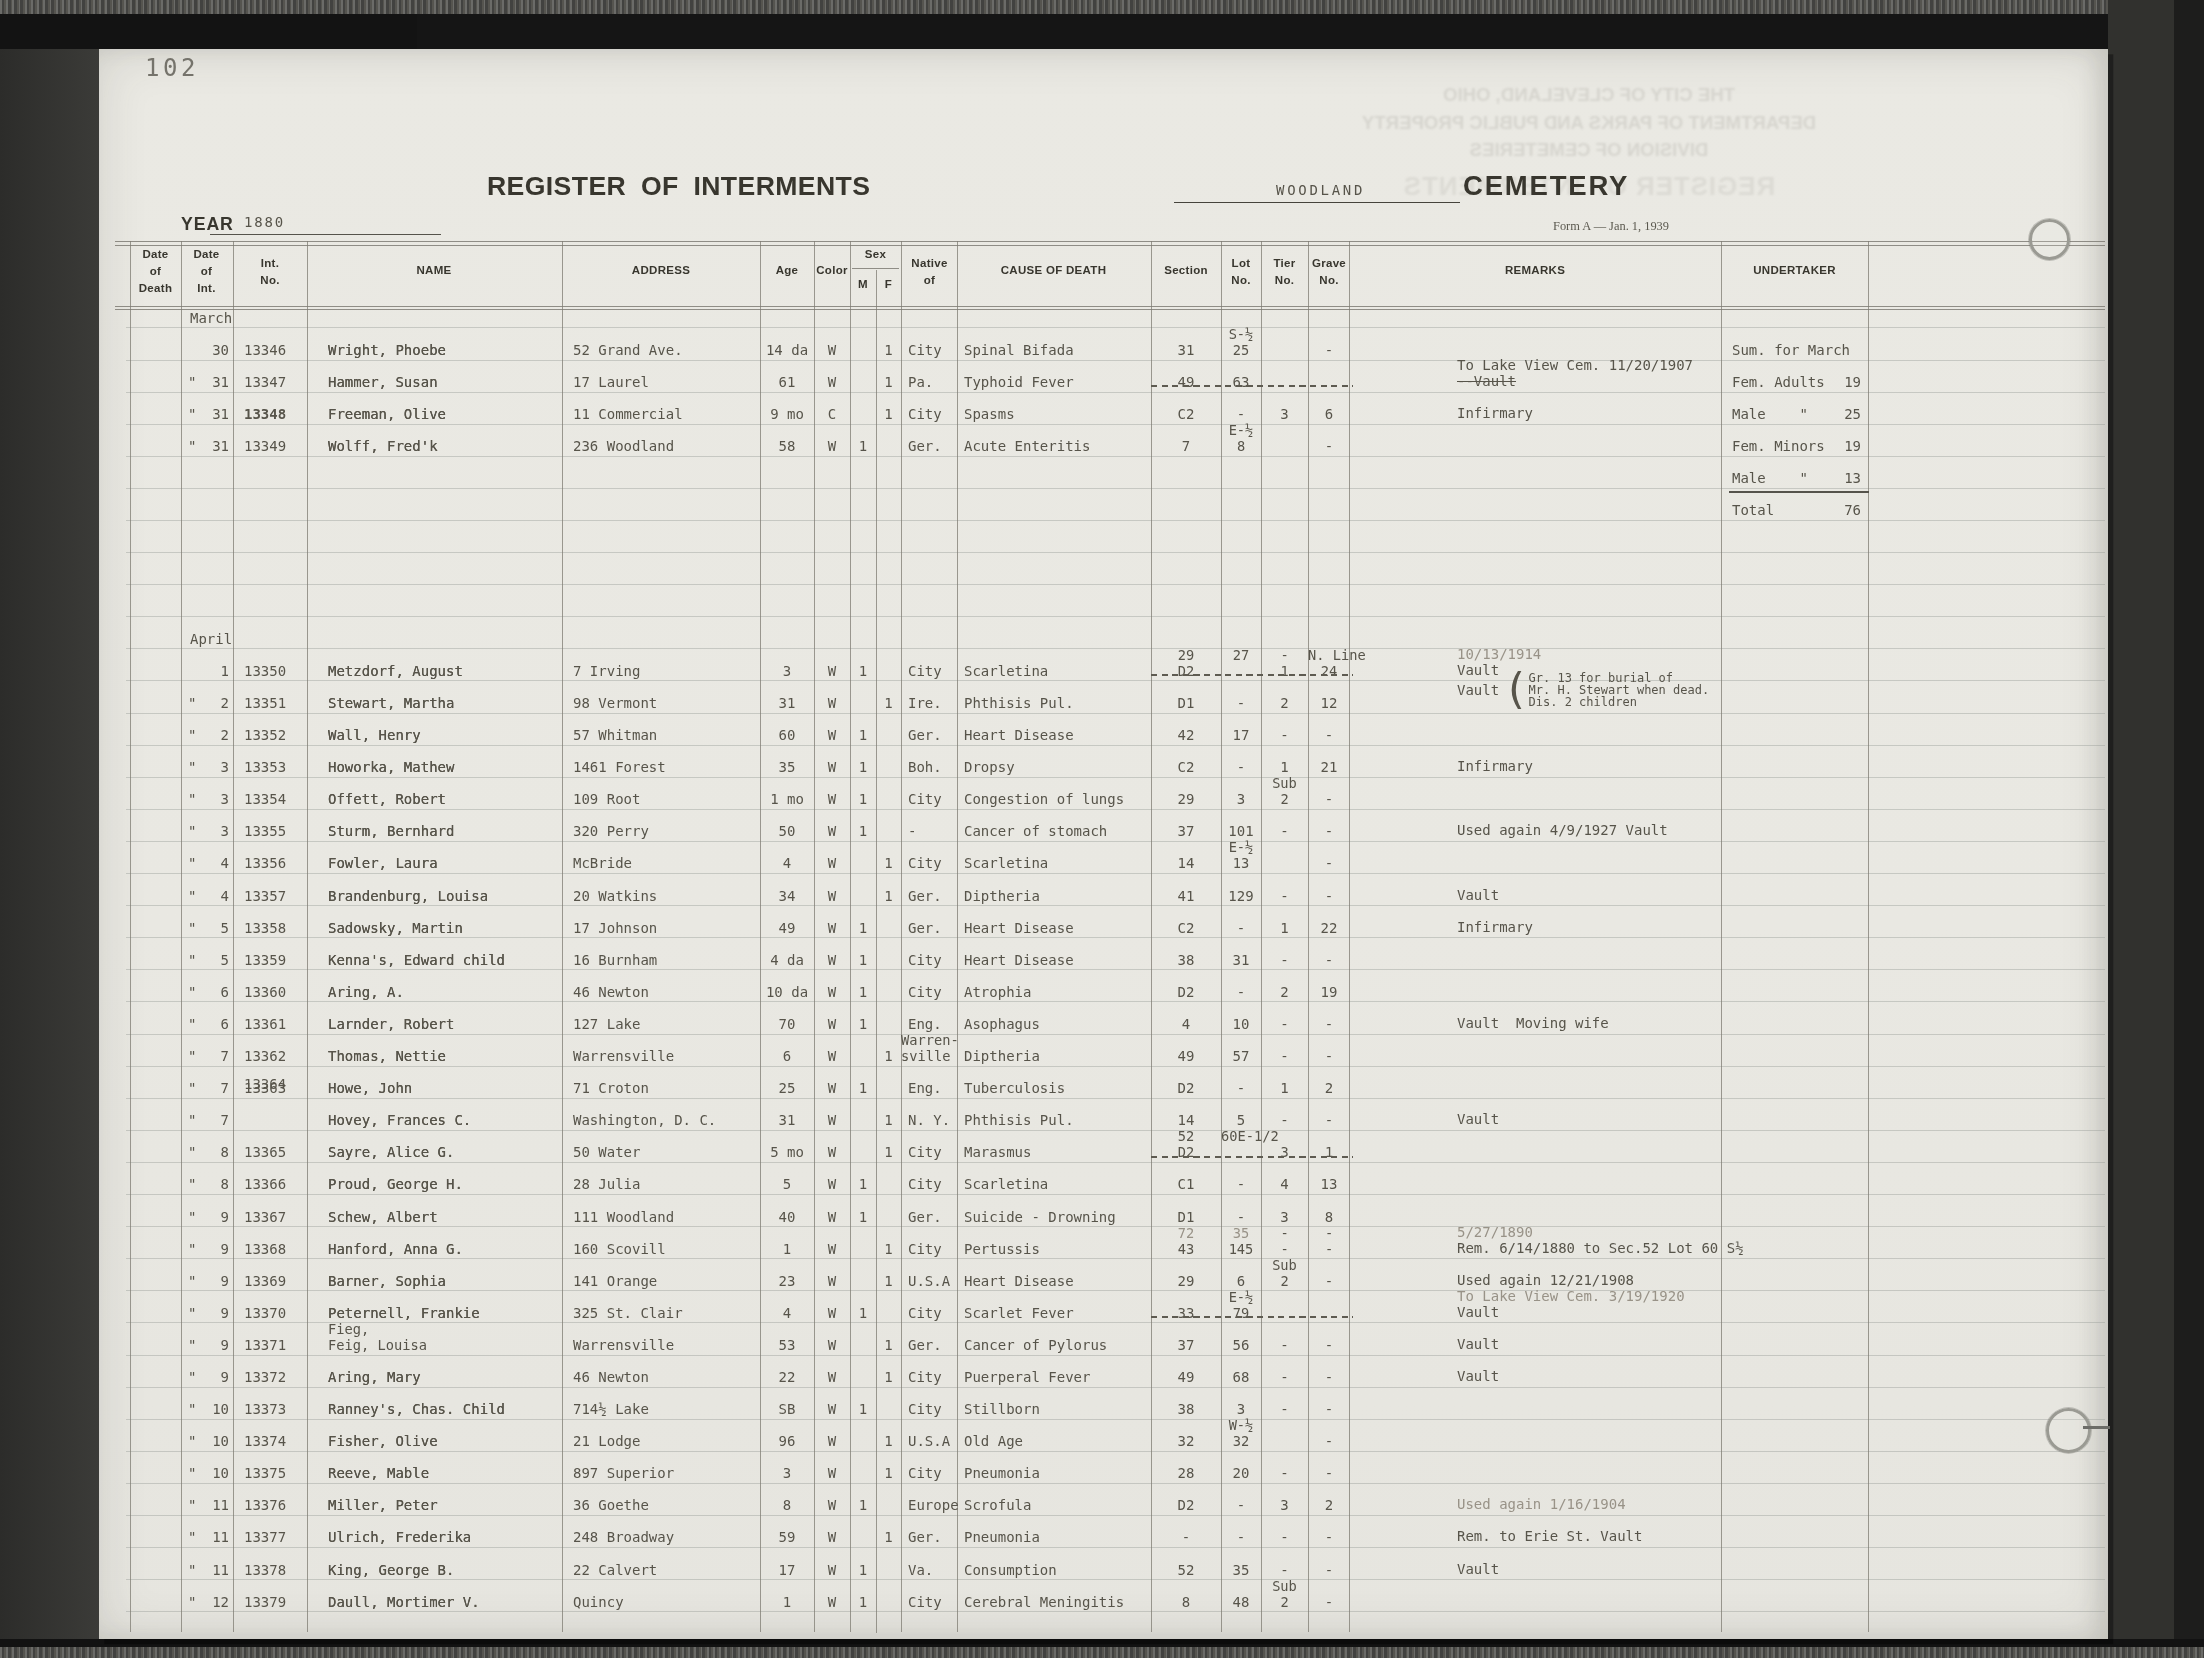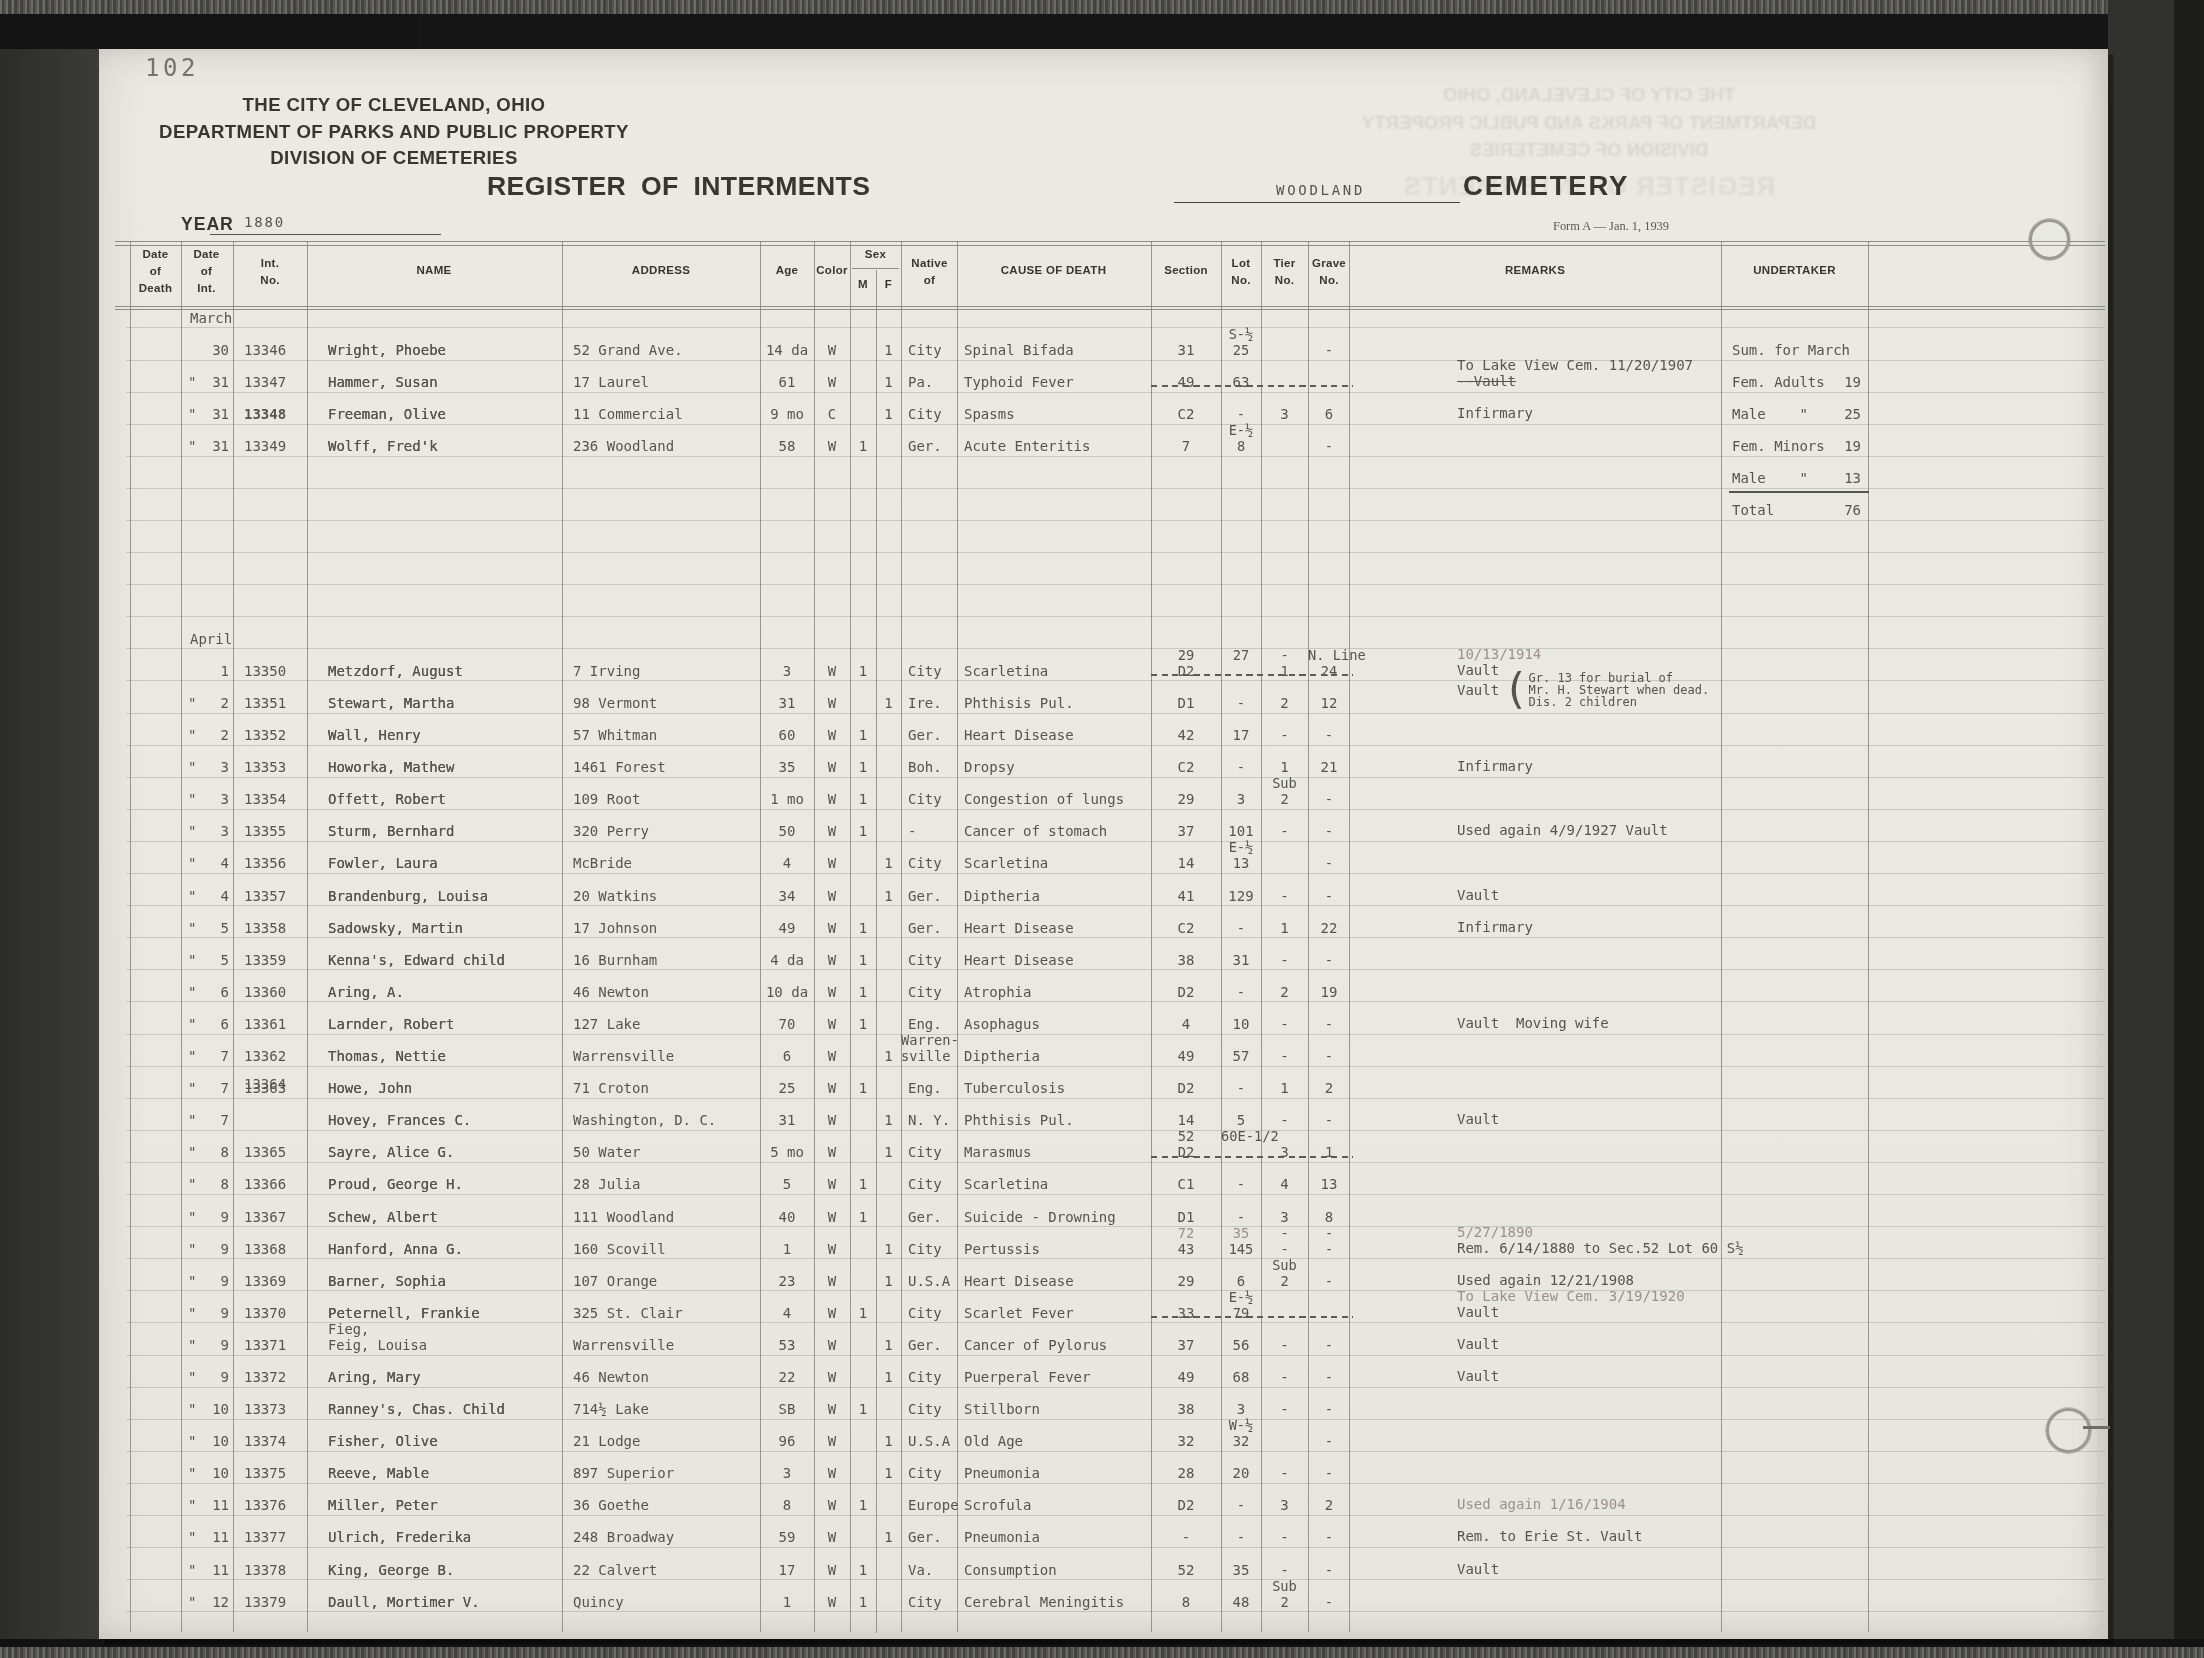--- a/index.html
+++ b/index.html
@@ -49,25 +49,20 @@
       <div>THE CITY OF CLEVELAND, OHIO</div>
       <div>DEPARTMENT OF PARKS AND PUBLIC PROPERTY</div>
       <div>DIVISION OF CEMETERIES</div>
     </div>
     <div class="ghost" style="left:1144px;top:122px;width:692px;font-size:26px;opacity:.28;letter-spacing:0.9px;">
       <div>REGISTER OF INTERMENTS</div>
     </div>
 
     <div class="t" style="position:absolute;left:46px;top:5.3px;font-size:24px;letter-spacing:3.5px;color:#75736b;">102</div>
 
-    <div style="position:absolute;left:51px;top:43px;width:488px;text-align:center;">
-      <div class="hd" style="position:static;font-size:18.6px;letter-spacing:0.4px;line-height:26.6px;">THE CITY OF CLEVELAND, OHIO</div>
-      <div class="hd" style="position:static;font-size:18.6px;letter-spacing:0.4px;line-height:26.6px;">DEPARTMENT OF PARKS AND PUBLIC PROPERTY</div>
-      <div class="hd" style="position:static;font-size:18.6px;letter-spacing:0.4px;line-height:26.6px;">DIVISION OF CEMETERIES</div>
-    </div>
 
     <div class="hd" style="left:388px;top:122px;font-size:26.6px;letter-spacing:0.4px;word-spacing:7px;">REGISTER OF INTERMENTS</div>
 
     <div class="t" style="position:absolute;left:1177px;top:133px;font-size:14px;letter-spacing:2.7px;">WOODLAND</div>
     <div class="hline" style="left:1075px;top:153px;width:286px;background:#46443c;"></div>
     <div class="hd" style="left:1364px;top:121px;font-size:27.5px;letter-spacing:1.8px;">CEMETERY</div>
 
     <div class="hd" style="left:82px;top:165px;font-size:17.7px;letter-spacing:0.9px;">YEAR</div>
     <div class="t" style="position:absolute;left:145px;top:165px;font-size:14px;letter-spacing:1.8px;">1880</div>
     <div class="hline" style="left:111px;top:185px;width:231px;background:#55534b;height:1.3px;"></div>
@@ -585,21 +580,21 @@
         <div class="t stk" style="left:1209px;width:42px;top:1176px;"><div>-</div><div>-</div></div>
         <div style="position:absolute;left:1358px;top:1175px;">
           <div class="t remline faded">5/27/1890</div>
           <div class="t remline">Rem. 6/14/1880 to Sec.52 Lot 60 S½</div>
         </div>
         <div class="t cell " style="left:89px;text-align:left;top:1223px;">"</div>
         <div class="t cell " style="left:98px;width:32px;text-align:right;top:1223px;">9</div>
         <div class="t cell " style="left:145px;text-align:left;top:1223px;">13369</div>
         <div class="t cell " style="left:229px;width:142px;text-align:left;top:1223px;">Barner, Sophia</div>
         <div class="t cell " style="left:229px;text-align:left;top:1223px;">Barner, Sophia</div>
-        <div class="t cell " style="left:474px;text-align:left;top:1223px;">107 Orange</div>
+        <div class="t cell " style="left:474px;text-align:left;top:1223px;">141 Orange</div>
         <div class="t cell " style="left:661px;width:54px;text-align:center;top:1223px;">23</div>
         <div class="t cell " style="left:715px;width:36px;text-align:center;top:1223px;">W</div>
         <div class="t cell " style="left:777px;width:25px;text-align:center;top:1223px;">1</div>
         <div class="t cell " style="left: 809px; text-align: left; top: 1223px;">U.S.A</div>
         <div class="t cell " style="left:865px;text-align:left;top:1223px;">Heart Disease</div>
         <div class="t cell " style="left:1052px;width:70px;text-align:center;top:1223px;">29</div>
         <div class="t cell " style="left:1122px;width:40px;text-align:center;top:1223px;">6</div>
         <div class="t stk" style="left:1162px;width:47px;top:1208px;"><div>Sub</div><div>2</div></div>
         <div class="t cell " style="left:1209px;width:42px;text-align:center;top:1223px;">-</div>
         <div style="position:absolute;left:1358px;top:1223px;">

